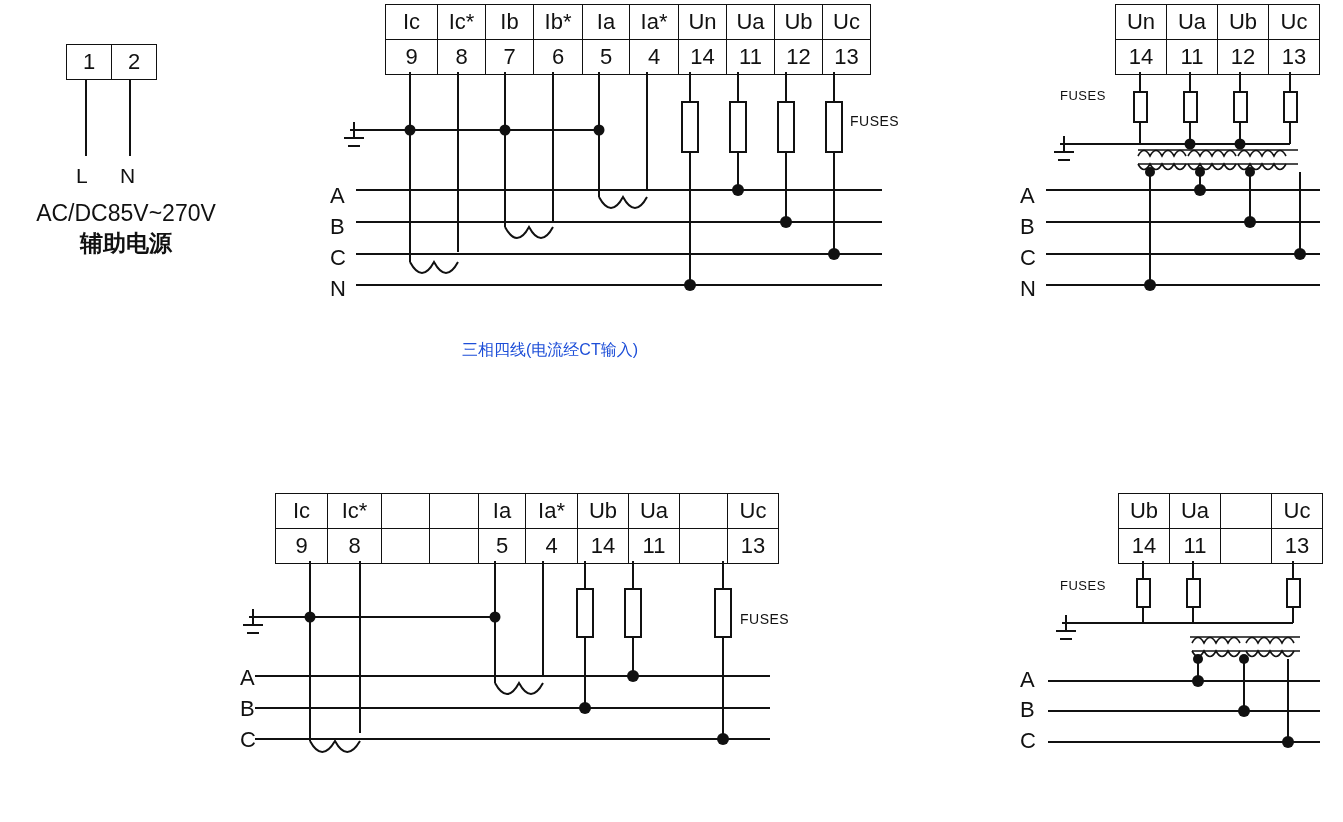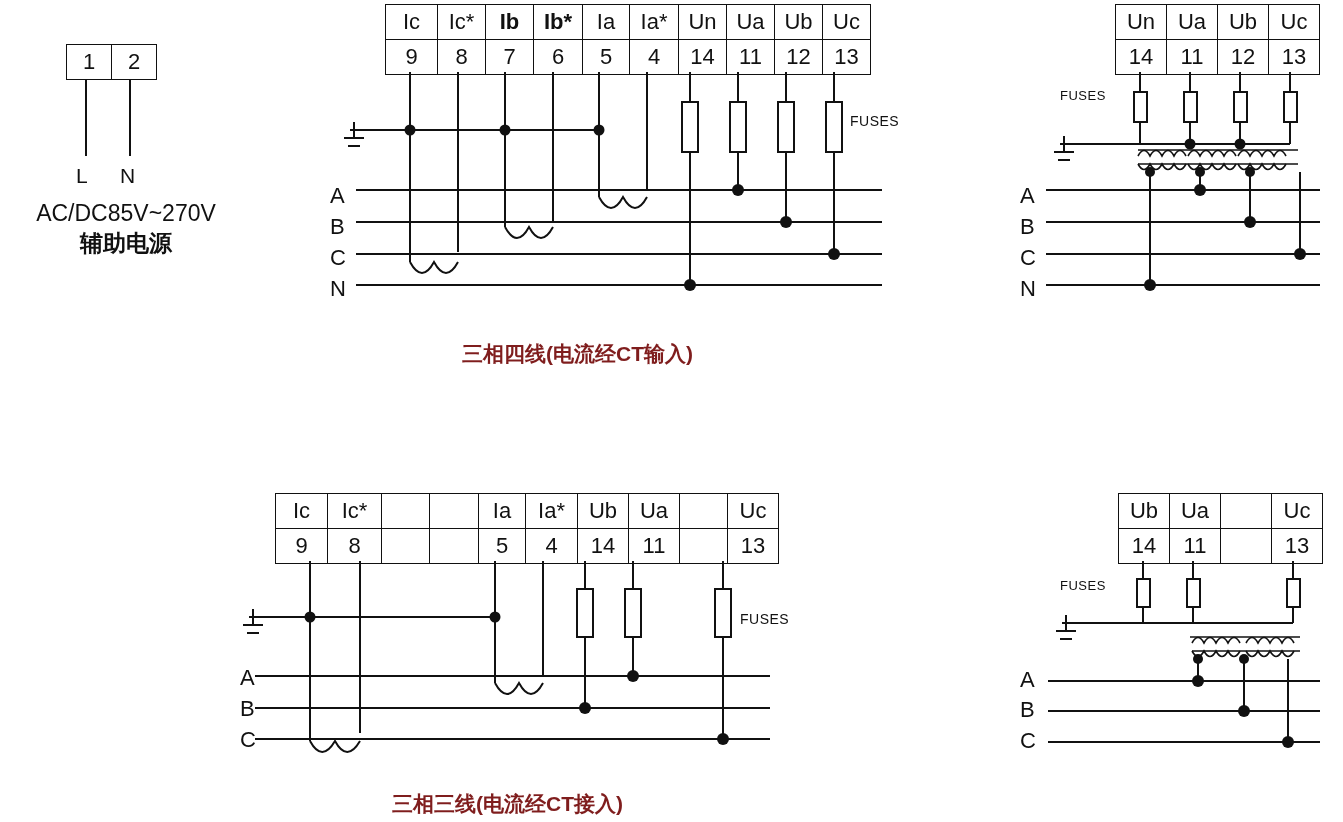--- a/index.html
+++ b/index.html
@@ -1,20 +1,20 @@
 <!DOCTYPE html>
 <html><head>
 <meta charset="utf-8">
 <style>
   html,body{margin:0;padding:0;background:#ffffff;}
   body{width:1343px;height:822px;position:relative;font-family:"Liberation Sans","DejaVu Sans",sans-serif;color:#111;}
   .stage{position:absolute;left:0;top:0;width:1343px;height:822px;}
   .abs{position:absolute;}
   svg{display:block;overflow:visible;}
-  .cap{position:absolute;font-size:21px;color:#7f1d1d;white-space:nowrap;font-weight:bold;}
+  .cap{position:absolute;font-size:16px;color:#1d4ed8;white-space:nowrap;}
   .pwr-label{position:absolute;font-size:21px;white-space:nowrap;}
   .pwr-title{position:absolute;font-size:23px;white-space:nowrap;text-align:center;}
   .fuses-lbl{position:absolute;font-size:13px;letter-spacing:.5px;white-space:nowrap;}
   .fuses-lbl.big{font-size:14px;}
   .phase{position:absolute;font-size:22px;white-space:nowrap;}
   table.term{border-collapse:collapse;position:absolute;}
   table.term td{border:1.6px solid #111;text-align:center;font-size:22px;padding:0;line-height:1;}
   table.term td.blank{border-left:1.6px solid #111;border-right:1.6px solid #111;}
   .t-lbl{height:34px;}
   .t-num{height:34px;}
@@ -39,22 +39,22 @@
   <div class="pwr-label" style="left:76px;top:164px;">L</div>
   <div class="pwr-label" style="left:120px;top:164px;">N</div>
   <div class="pwr-title" style="left:6px;top:194px;width:240px;margin-top:6px;">AC/DC85V~270V</div>
   <div class="pwr-title" style="left:6px;top:228px;width:240px;font-weight:bold;">辅助电源</div>
 
   <table class="term" style="left:385px;top:4px;">
     <tbody>
         <tr>
       <td class="t-lbl" style="width:51px;">Ic</td>
       <td class="t-lbl" style="width:47px;">Ic*</td>
-      <td class="t-lbl" style="width:47px;font-weight:bold;">Ib</td>
-      <td class="t-lbl" style="width:48px;font-weight:bold;">Ib*</td>
+      <td class="t-lbl" style="width:47px;">Ib</td>
+      <td class="t-lbl" style="width:48px;">Ib*</td>
       <td class="t-lbl" style="width:46px;">Ia</td>
       <td class="t-lbl" style="width:48px;">Ia*</td>
       <td class="t-lbl" style="width:47px;">Un</td>
       <td class="t-lbl" style="width:47px;">Ua</td>
       <td class="t-lbl" style="width:47px;">Ub</td>
       <td class="t-lbl" style="width:47px;">Uc</td>
     </tr>
     <tr>
       <td class="t-num">9</td>
       <td class="t-num">8</td>
@@ -259,21 +259,20 @@
     <circle cx="498" cy="178" r="6" fill="#111"></circle>
 
     <line x1="30" y1="115" x2="545" y2="115" stroke="#111" stroke-width="2"></line>
     <line x1="30" y1="147" x2="545" y2="147" stroke="#111" stroke-width="2"></line>
     <line x1="30" y1="178" x2="545" y2="178" stroke="#111" stroke-width="2"></line>
   </svg>
   <div class="fuses-lbl big" style="left:740px;top:611px;">FUSES</div>
   <div class="phase" style="left:240px;top:665px;">A</div>
   <div class="phase" style="left:240px;top:696px;">B</div>
   <div class="phase" style="left:240px;top:727px;">C</div>
-  <div class="cap" style="left:392px;top:790px;">三相三线(电流经CT接入)</div>
 
   <table class="term" style="left:1118px;top:493px;">
     <tbody>
         <tr>
       <td class="t-lbl" style="width:50px;">Ub</td>
       <td class="t-lbl" style="width:50px;">Ua</td>
       <td class="t-lbl blank" style="width:50px;"></td>
       <td class="t-lbl" style="width:50px;">Uc</td>
     </tr>
     <tr>

